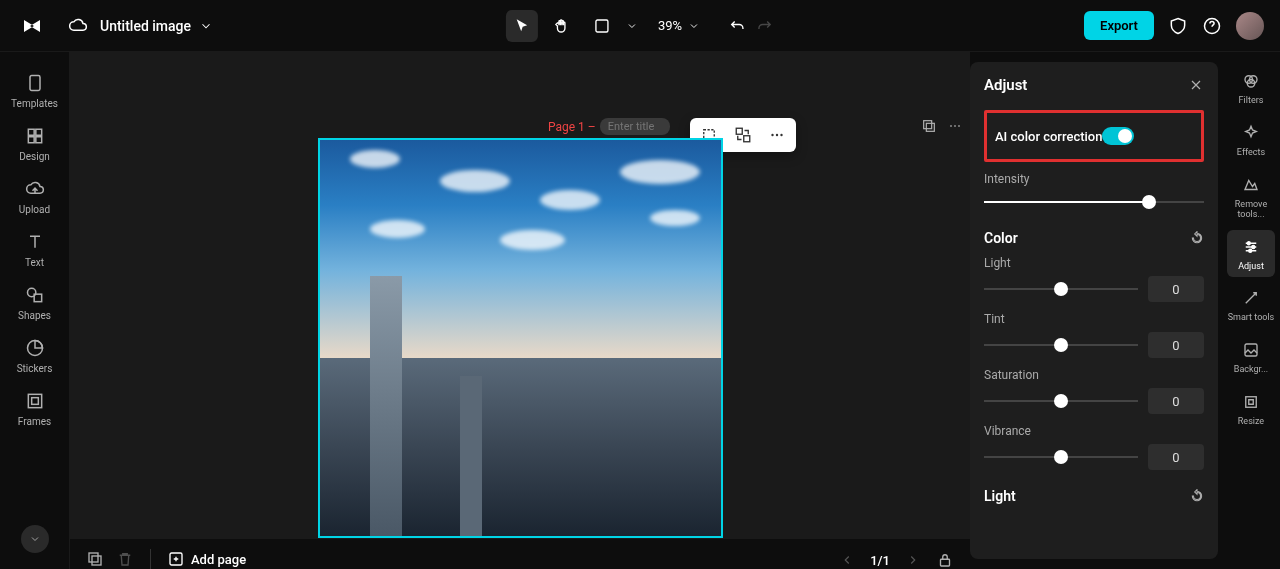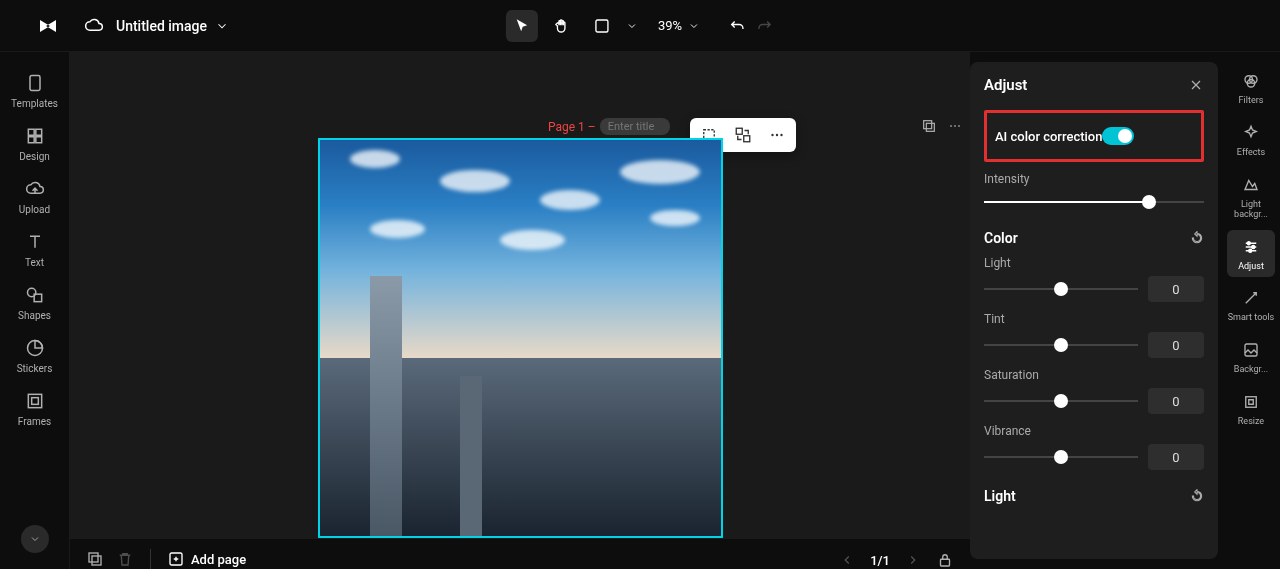--- a/index.html
+++ b/index.html
@@ -1,17 +1,17 @@
 <!DOCTYPE html>
 <html><head>
 <meta charset="utf-8">
 <style>
 * { margin: 0; padding: 0; box-sizing: border-box; font-family: -apple-system, BlinkMacSystemFont, "Segoe UI", Roboto, sans-serif; }
 body { background: #0d0d0d; color: #fff; width: 1280px; height: 569px; overflow: hidden; display: flex; flex-direction: column; }
-.topbar { height: 52px; background: #0d0d0d; display: flex; align-items: center; padding: 0 32px; border-bottom: 1px solid #1a1a1a; }
+.topbar { height: 52px; background: #0d0d0d; display: flex; align-items: center; padding: 0 16px; border-bottom: 1px solid #1a1a1a; }
 .logo-box { width: 32px; height: 32px; display: flex; align-items: center; justify-content: center; margin-right: 20px; }
 .cloud-icon { margin-right: 12px; }
 .doc-title { font-size: 14px; font-weight: 500; color: #fff; cursor: pointer; }
 .chev-down { margin-left: 8px; }
 .top-center { position: absolute; left: 50%; transform: translateX(-50%); display: flex; align-items: center; gap: 8px; }
 .tool-btn { width: 32px; height: 32px; border-radius: 6px; display: flex; align-items: center; justify-content: center; cursor: pointer; }
 .tool-btn.active { background: #2a2a2a; }
 .zoom-group { display: flex; align-items: center; gap: 6px; margin-left: 12px; color: #fff; font-size: 13px; }
 .history { display: flex; gap: 10px; margin-left: 20px; }
 .top-right { margin-left: auto; display: flex; align-items: center; gap: 14px; }
@@ -130,20 +130,35 @@
           </svg>
         </span>
       <span style="opacity:0.35">
           <svg width="18" height="18" viewBox="0 0 24 24" class="icon-svg">
             <path d="M15 14l4-4-4-4M19 10H9a5 5 0 00-5 5v1"></path>
           </svg>
         </span>
     </div>
   </div>
 
+  <div class="top-right">
+    <button class="export-btn">Export</button>
+    <span>
+        <svg width="20" height="20" viewBox="0 0 24 24" class="icon-svg-w">
+          <path d="M12 3l8 3v5c0 5-3.5 8-8 10-4.5-2-8-5-8-10V6z"></path>
+        </svg>
+      </span>
+    <span>
+        <svg width="20" height="20" viewBox="0 0 24 24" class="icon-svg-w">
+          <circle cx="12" cy="12" r="9"></circle>
+          <path d="M9.5 9a2.5 2.5 0 115 0c0 1.5-2.5 2-2.5 4M12 17h.01"></path>
+        </svg>
+      </span>
+    <div class="avatar"></div>
+  </div>
 </div>
 
 <div class="main-row">
   <div class="left-sidebar">
     <div class="side-item">
       <div class="side-item-icon">
           <svg width="20" height="20" viewBox="0 0 24 24" class="icon-svg">
             <rect x="6" y="3" width="12" height="18" rx="2"></rect>
           </svg>
         </div>
@@ -406,21 +421,21 @@
           </svg>
         </div>
       <span class="right-label">Effects</span>
     </div>
     <div class="right-item">
       <div class="side-item-icon">
           <svg width="18" height="18" viewBox="0 0 24 24" class="icon-svg">
             <path d="M4 18l5-12 5 8 3-4 3 8z"></path>
           </svg>
         </div>
-      <span class="right-label">Light backgr...</span>
+      <span class="right-label">Remove tools...</span>
     </div>
     <div class="right-item active">
       <div class="side-item-icon">
           <svg width="18" height="18" viewBox="0 0 24 24" class="icon-svg-w">
             <path d="M5 7h14M5 12h14M5 17h14"></path>
             <circle cx="9" cy="7" r="2" fill="#fff"></circle>
             <circle cx="15" cy="12" r="2" fill="#fff"></circle>
             <circle cx="11" cy="17" r="2" fill="#fff"></circle>
           </svg>
         </div>

